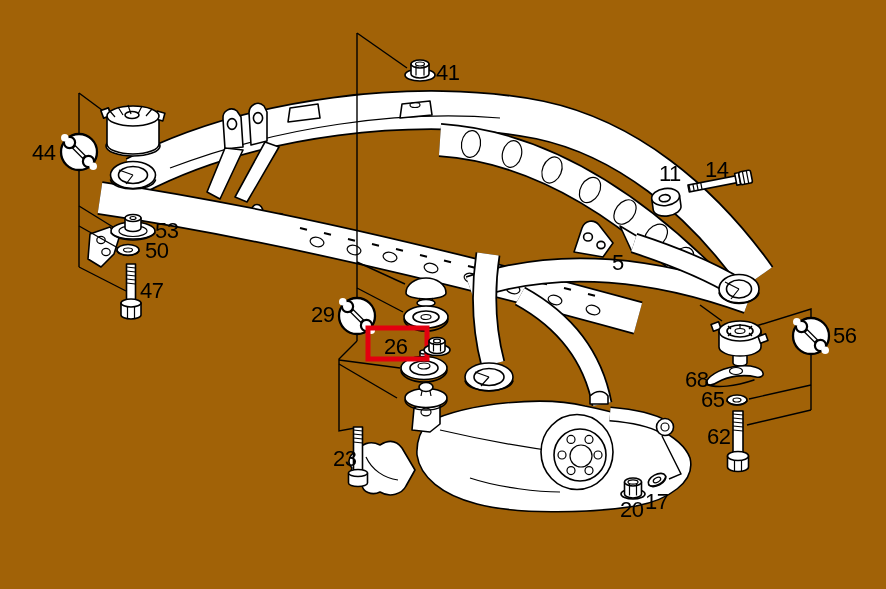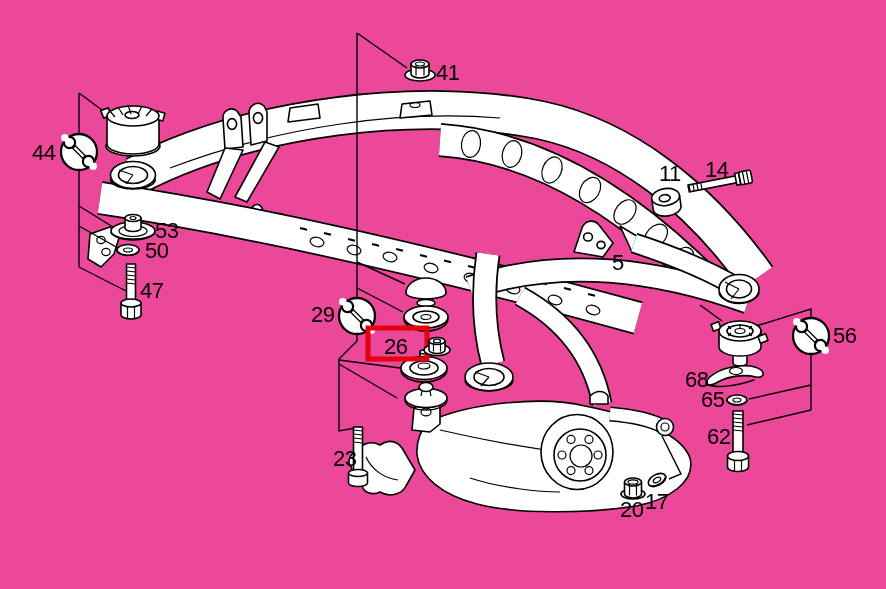--- a/index.html
+++ b/index.html
@@ -1,16 +1,16 @@
 <!DOCTYPE html>
 <html><head>
 <meta charset="utf-8">
 <style>
   html,body{margin:0;padding:0;background:#fff;}
-  .stage{width:886px;height:589px;position:relative;background:#ec4899;overflow:hidden;}
+  .stage{width:886px;height:589px;position:relative;background:#a16207;overflow:hidden;}
   svg{display:block;}
   .p{stroke:#000;stroke-width:1.6;fill:#fff;stroke-linejoin:round;stroke-linecap:round;}
   .ln{stroke:#000;stroke-width:1.5;fill:none;stroke-linecap:round;}
   .thin{stroke:#000;stroke-width:1.2;fill:none;}
   .lead{stroke:#000;stroke-width:1.4;fill:none;}
   .lbl{font-family:"Liberation Sans","DejaVu Sans",sans-serif;font-size:22px;letter-spacing:-0.5px;fill:#000;}
   
   .bk40{stroke:#000;stroke-width:40;fill:none;} .wt40{stroke:#fff;stroke-width:36.5;fill:none;}
   .bk34{stroke:#000;stroke-width:34;fill:none;} .wt34{stroke:#fff;stroke-width:30.5;fill:none;}
   .bk25{stroke:#000;stroke-width:25;fill:none;} .wt25{stroke:#fff;stroke-width:21.5;fill:none;}

